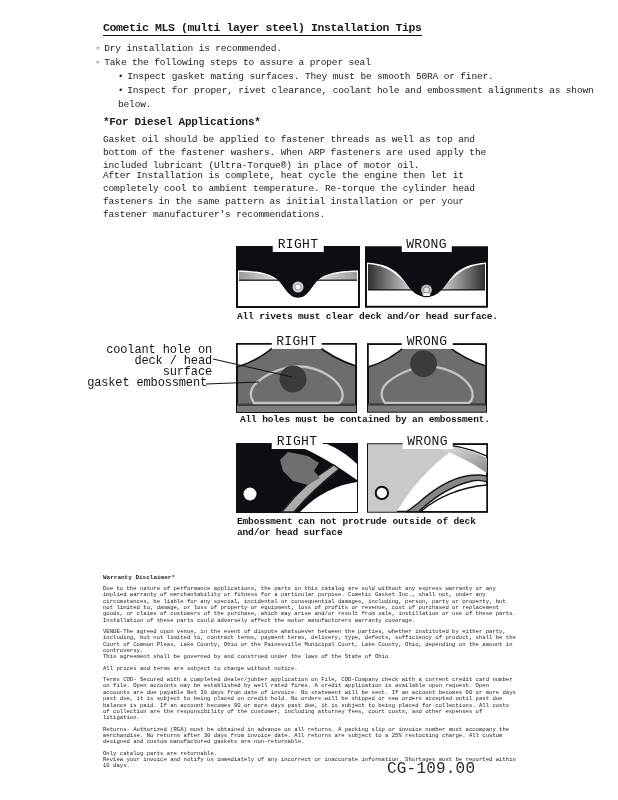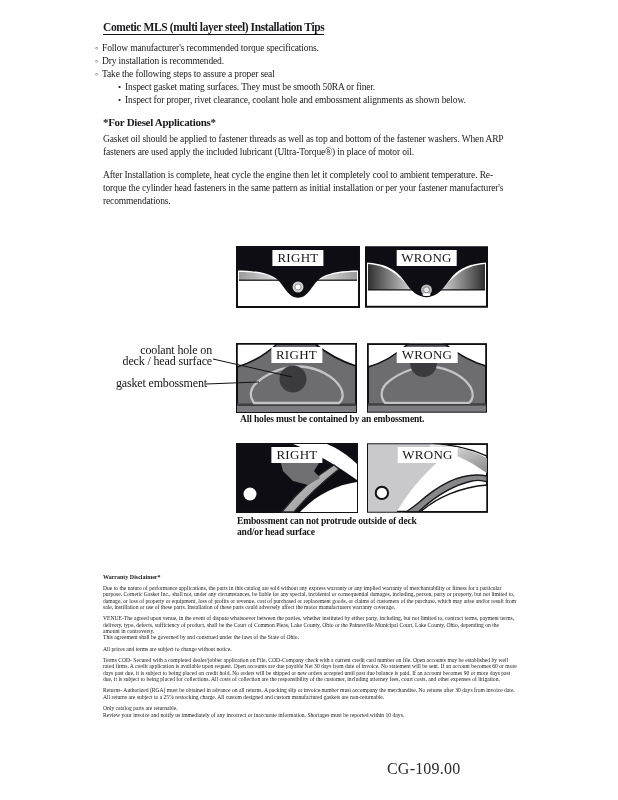--- a/index.html
+++ b/index.html
@@ -1,18 +1,18 @@
 <!DOCTYPE html>
 <html><head>
 <meta charset="utf-8">
 <style>
   html,body{margin:0;padding:0;background:#ffffff;}
   .page{
     position:relative;width:618px;height:800px;background:#ffffff;overflow:hidden;
-    font-family:Liberation Serif, serif;color:#1b1b1e;
+    font-family:Liberation Mono, monospace;color:#1b1b1e;
   }
   .abs{position:absolute;}
   .pre{white-space:pre-line;}
 
   .title{
     left:103px;top:21px;font-size:11.5px;font-weight:bold;letter-spacing:-0.4px;
     border-bottom:1.5px solid #111;padding-bottom:1px;
   }
   .body-txt{font-size:9.5px;letter-spacing:-0.15px;line-height:13px;}
   .bullets{left:95px;top:42px;}
@@ -23,21 +23,21 @@
 
   .diesel-head{left:103px;top:116px;font-size:11px;font-weight:bold;letter-spacing:-0.3px;}
   .para1{left:103px;top:133px;width:408px;}
   .para2{left:103px;top:169px;width:408px;}
   .note{left:103px;top:211px;width:430px;}
 
   .panel{position:absolute;background:#fff;}
   .panel svg{display:block;width:100%;height:100%;}
   .plabel{
     position:absolute;top:-9px;left:50%;transform:translateX(-50%);
-    background:#fff;padding:0 5px;font-size:13px;letter-spacing:0.3px;white-space:nowrap;color:#151518;margin-top:13px;
+    background:#fff;padding:0 5px;font-size:13px;letter-spacing:0.3px;white-space:nowrap;color:#151518;
   }
   .r1l{left:236px;top:246px;width:124px;height:62px;}
   .r1r{left:365px;top:246px;width:123px;height:62px;}
   .r2l{left:236px;top:343px;width:121px;height:70px;}
   .r2r{left:367px;top:343px;width:120px;height:70px;}
   .r3l{left:236px;top:443px;width:122px;height:70px;}
   .r3r{left:367px;top:443px;width:121px;height:70px;}
 
   .caption{font-size:9.5px;font-weight:bold;letter-spacing:-0.15px;line-height:11px;color:#151518;}
   .cap1{left:237px;top:311px;}
@@ -55,21 +55,20 @@
   .footer-code{left:387px;top:760px;font-size:16px;letter-spacing:0.2px;color:#2a2a2e;text-align:center;}
 </style>
 </head>
 <body>
 
 <div class="page">
 
   <div class="abs title">Cometic MLS (multi layer steel) Installation Tips</div>
 
   <div class="abs bullets">
-    <div class="b-row main"><span>Follow manufacturer's recommended torque specifications.</span></div>
     <div class="b-row main"><span>Dry installation is recommended.</span></div>
     <div class="b-row main"><span>Take the following steps to assure a proper seal</span></div>
     <div class="b-row sub"><span>Inspect gasket mating surfaces.  They must be smooth 50RA or finer.</span></div>
     <div class="b-row sub"><span>Inspect for proper, rivet clearance, coolant hole and embossment alignments as shown below.</span></div>
   </div>
 
   <div class="abs diesel-head">*For Diesel Applications*</div>
   <div class="abs body-txt para1">Gasket oil should be applied to fastener threads as well as top and bottom of the fastener washers. When ARP fasteners are used apply the included lubricant (Ultra-Torque®) in place of motor oil.</div>
   <div class="abs body-txt para2">After Installation is complete, heat cycle the engine then let it completely cool to ambient temperature. Re-torque the cylinder head fasteners in the same pattern as initial installation or per your fastener manufacturer's recommendations.</div>
 
@@ -113,20 +112,21 @@
       <path d="M3 18 C15 19 25 23 33 30 C39 35.5 45.5 41 52 44 H3 Z" fill="url(#g2a)"></path>
       <path d="M121 18 C109 19 99 23 91 30 C85 35.5 78.5 41 72 44 H121 Z" fill="url(#g2b)"></path>
       <rect x="3" y="43.4" width="50" height="1.2" fill="#111"></rect>
       <rect x="71" y="43.4" width="50" height="1.2" fill="#111"></rect>
       <path d="M1 1 H123 V16.5 C106 17.5 96.5 22 88.5 30 C82 37 78 46 70 49.3 C64.5 51.5 59.5 51.5 54 49.3 C46 46 42 37 35.5 30 C27.5 22 19 17.5 1 16.5 Z" fill="#0d0d13"></path>
       <circle cx="62" cy="44" r="6.5" fill="#b9b9bb" stroke="#0d0d13" stroke-width="2"></circle>
       <circle cx="62" cy="44" r="3" fill="#e6e6e6" stroke="#777" stroke-width="0.8"></circle>
       <ellipse cx="62" cy="48.8" rx="4" ry="1.3" fill="#ffffff"></ellipse>
     </svg>
   </div>
+  <div class="abs caption cap1">All rivets must clear deck and/or head surface.</div>
 
   <div class="abs ann ann1 pre">coolant hole on
 deck / head surface</div>
   <div class="abs ann ann2">gasket embossment</div>
   <svg class="abs leader-lines" viewBox="0 0 125 45">
     <line x1="13" y1="11" x2="92" y2="29" stroke="#111" stroke-width="1"></line>
     <line x1="6" y1="36" x2="59" y2="34" stroke="#111" stroke-width="1"></line>
   </svg>
   <div class="panel r2l">
     <span class="plabel">RIGHT</span>

